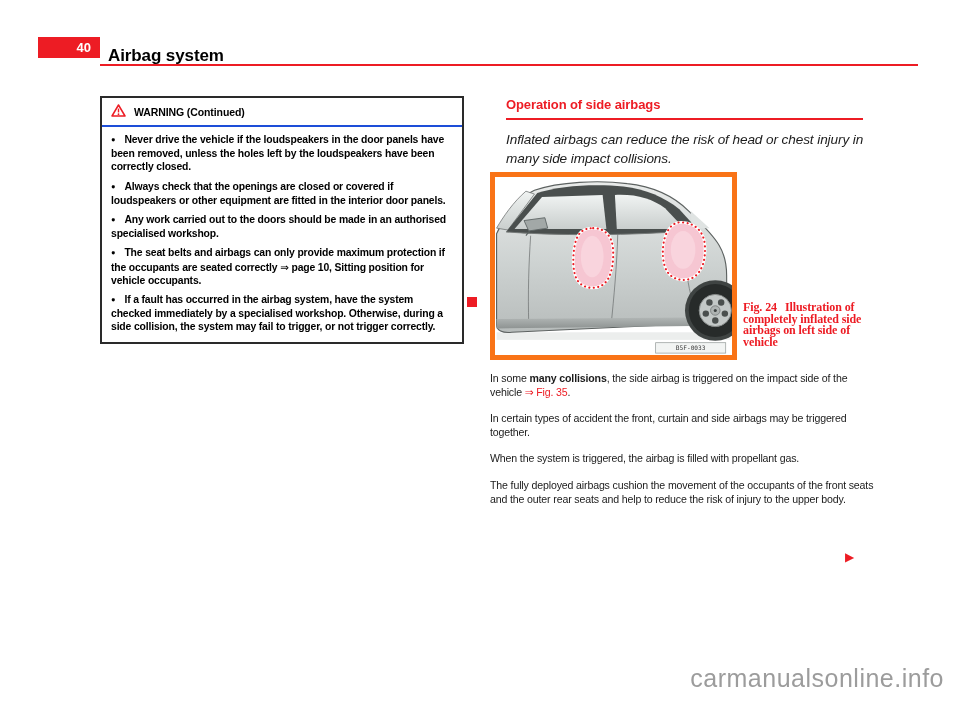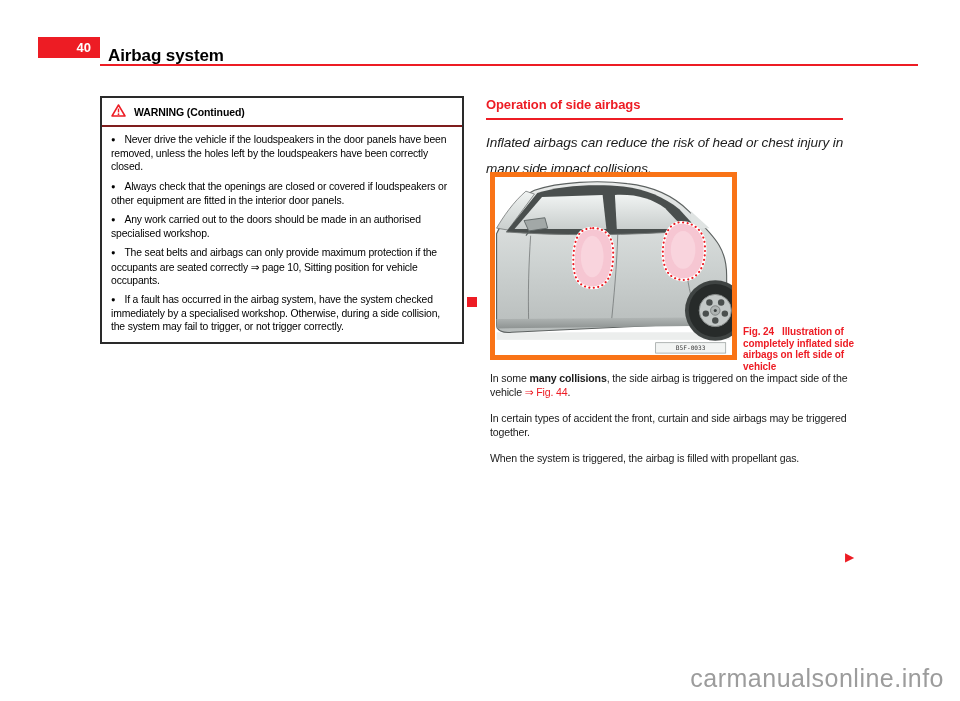--- a/index.html
+++ b/index.html
@@ -18,49 +18,49 @@
     font-size:17px;font-weight:bold;color:#000;letter-spacing:-0.1px;
   }
   .header-rule{position:absolute;left:100px;top:64px;width:818px;height:2px;background:#ed1c24;}
   
   .warning-box{
     position:absolute;left:100px;top:96px;width:364px;border:2px solid #2a2a2a;
     background:#fff;box-sizing:border-box;
   }
   .warning-header{
     display:flex;align-items:center;gap:8px;padding:5px 9px 4px;
-    border-bottom:2px solid #7f1d1d;
+    border-bottom:2px solid #1d4ed8;
   }
   .warning-title{font-size:10.5px;font-weight:bold;color:#000;letter-spacing:-0.1px;}
   .warning-body{padding:6px 9px 8px;}
   .wbullet{
-    margin:0 0 6px;font-size:10.4px;line-height:13.2px;font-weight:normal;color:#000;
+    margin:0 0 6px;font-size:10.4px;line-height:13.2px;font-weight:bold;color:#000;
     letter-spacing:-0.15px;
   }
   .wbullet:last-child{margin-bottom:0;}
   .dot{font-size:7.5px;margin-right:9px;position:relative;top:-1px;}
   .section-end-marker{position:absolute;left:467px;top:297px;width:10px;height:10px;background:#ed1c24;}
   
-  .col2{position:absolute;left:486px;top:97px;width:386px;}
+  .col2{position:absolute;left:506px;top:97px;width:386px;}
   .section-heading{
     margin:0;font-size:13px;font-weight:bold;color:#ed1c24;letter-spacing:-0.1px;
     padding-bottom:6px;border-bottom:2px solid #ed1c24;width:357px;
   }
   .lead{
-    margin:10px 0 0;font-size:13.6px;font-style:italic;line-height:26px;
+    margin:10px 0 0;font-size:13.6px;font-style:italic;line-height:19px;
     color:#1c1c1c;letter-spacing:-0.1px;width:380px;
   }
   .figure-frame{
     position:absolute;left:490px;top:172px;width:247px;height:188px;
     border:5px solid #f97316;box-sizing:border-box;background:#fff;
   }
   .figure-frame svg{display:block;width:100%;height:100%;}
   .figure-caption{
-    position:absolute;left:743px;top:326px;width:124px;
-    font-size:10px;font-weight:bold;color:#ed1c24;line-height:11.6px;letter-spacing:-0.1px;
+    position:absolute;left:743px;top:302px;width:124px;
+    font-size:12px;font-weight:bold;color:#ed1c24;line-height:11.6px;letter-spacing:-0.1px;font-family:Liberation Serif, serif;
   }
   .fig-label{margin-right:8px;}
   .body-text{
     position:absolute;left:490px;top:372px;width:386px;
     font-size:10.6px;line-height:13.6px;color:#1b1b1b;letter-spacing:-0.15px;
   }
   .body-text p{margin:0 0 13px;}
   .ref{color:#ed1c24;}
   .next-marker{
     position:absolute;left:845px;top:551px;color:#ed1c24;font-size:12px;line-height:12px;
@@ -182,20 +182,21 @@
         <text x="205" y="183" font-size="6.5" text-anchor="middle" fill="#3a3a3a" font-family="DejaVu Sans Mono, monospace">B5F-0033</text>
       </g>
     </svg>
   </div>
 
   <div class="figure-caption">
     <span class="fig-label">Fig. 24</span><span>Illustration of completely inflated side airbags on left side of vehicle</span>
   </div>
 
   <div class="body-text">
-    <p><span>In some </span><b>many collisions</b><span>, the side airbag is triggered on the impact side of the vehicle </span><span class="ref">⇒ Fig. 44</span><span>.</span></p>
+    <p><span>In some </span><b>many collisions</b><span>, the side airbag is triggered on the impact side of the vehicle </span><span class="ref">⇒ Fig. 35</span><span>.</span></p>
     <p>In certain types of accident the front, curtain and side airbags may be triggered together.</p>
     <p>When the system is triggered, the airbag is filled with propellant gas.</p>
+    <p>The fully deployed airbags cushion the movement of the occupants of the front seats and the outer rear seats and help to reduce the risk of injury to the upper body.</p>
   </div>
   <div class="next-marker">▶</div>
 
   <div class="watermark">carmanualsonline.info</div>
 </div>
 
 </body></html>

